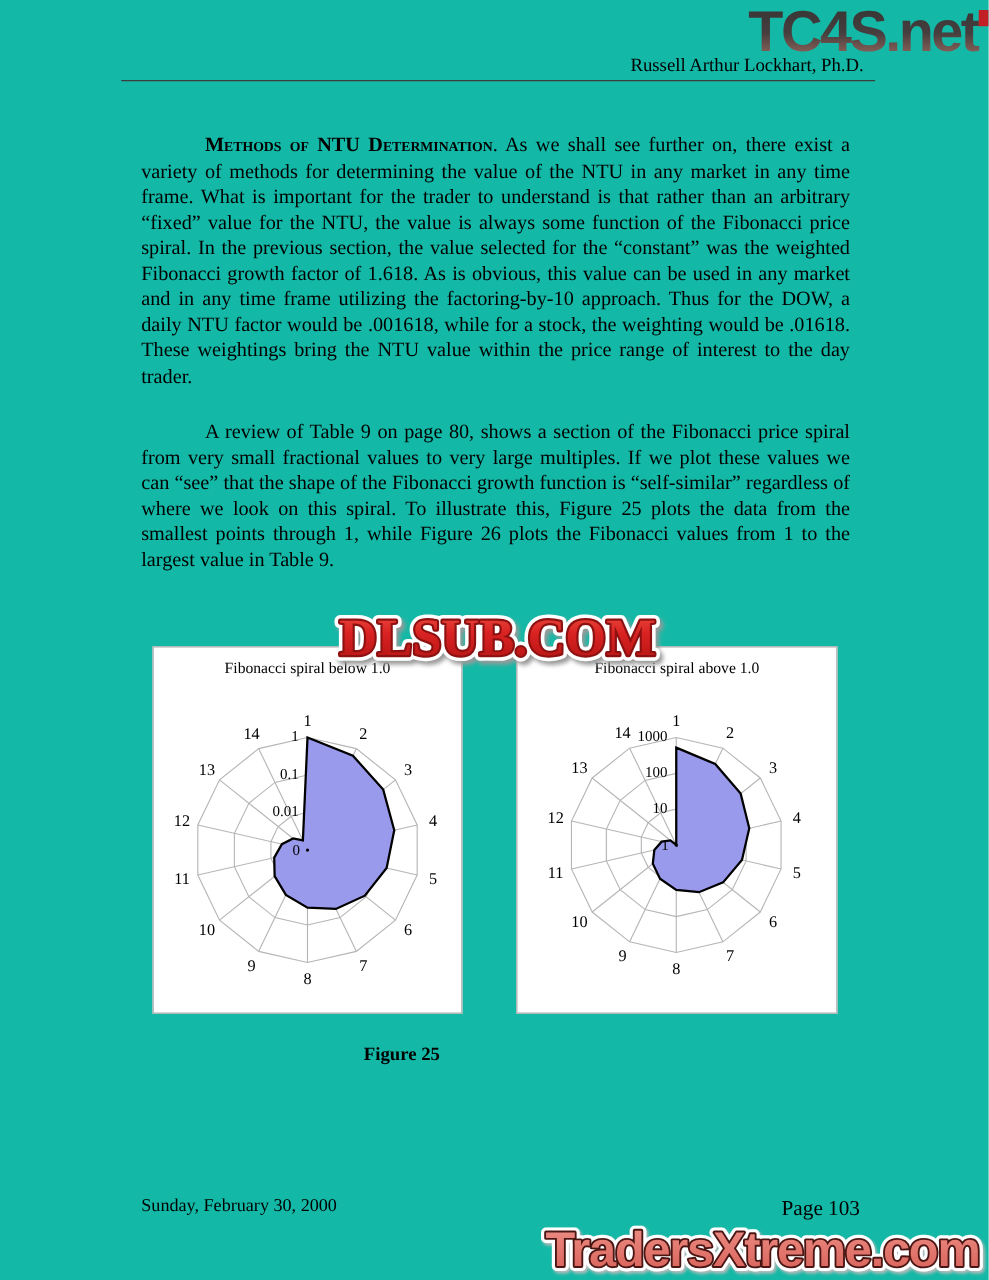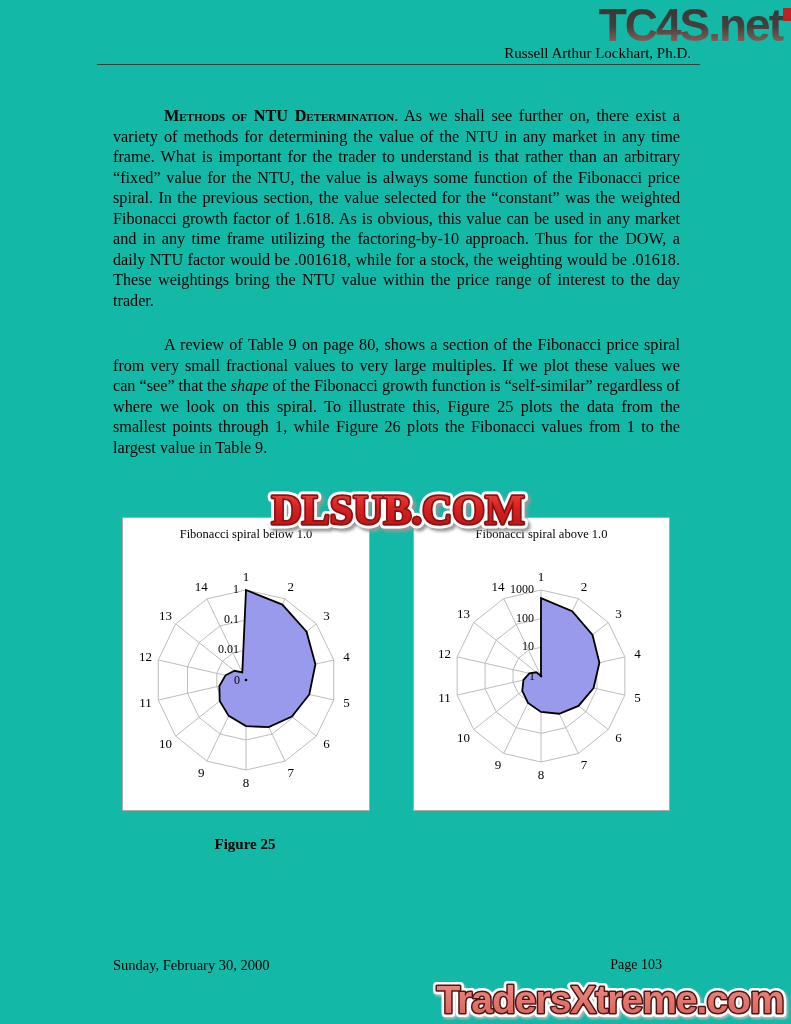--- a/index.html
+++ b/index.html
@@ -10,43 +10,43 @@
   .hdr-left{position:absolute;left:113px;top:45px;font-size:15px;}
   .hdr-right{position:absolute;right:100px;top:45px;font-size:15px;}
   .hdr-rule{position:absolute;left:97px;top:64px;width:603px;height:1px;background:#3c3c3c;}
 
   
   .para{position:absolute;left:113px;width:567px;font-size:16.2px;line-height:20.5px;
         text-align:justify;text-indent:51px;}
   .para1{top:90px;}
   .para2{top:319px;}
   .lead{font-weight:bold;font-variant:small-caps;}
-  .ital{font-style:italic;}
+  .ital{}
 
   
   .tc4s{position:absolute;left:556px;top:0px;width:235px;height:48px;}
   .corner-mark{position:absolute;left:783px;top:8px;width:8px;height:13px;background:#c32026;}
   .dlsub{position:absolute;left:246px;top:481px;width:304px;height:56px;z-index:6;}
   .txtreme{position:absolute;left:430px;top:977px;width:361px;height:47px;}
 
   
   .figbox{position:absolute;top:517px;height:292px;border:1px solid #ababab;background:#fff;z-index:1;}
   .figbox.left{left:122px;width:246px;}
   .figbox.right{left:413px;width:255px;}
   .fig-title{position:absolute;left:0;top:9px;width:100%;text-align:center;
              font-size:12.5px;font-weight:normal;}
   .chart-host{position:absolute;left:0;top:0;width:100%;height:100%;}
 
   .caption{position:absolute;top:836px;text-align:center;font-size:15px;font-weight:bold;}
-  .caption.left{left:122px;width:246px;}
+  .caption.left{left:106px;width:246px;text-align:right;}
   .caption.right{left:413px;width:255px;}
 
   
   .ftr-left{position:absolute;left:113px;top:957px;font-size:14.5px;}
-  .ftr-right{position:absolute;right:129px;top:957px;font-size:14px;margin-left:10px;}
+  .ftr-right{position:absolute;right:103px;top:957px;font-size:17px;margin-left:10px;}
 
   svg{display:block;}
 </style>
 </head>
 <body>
 
 <div class="page">
 
   <svg class="tc4s" viewBox="0 0 235 48">
     <defs>

